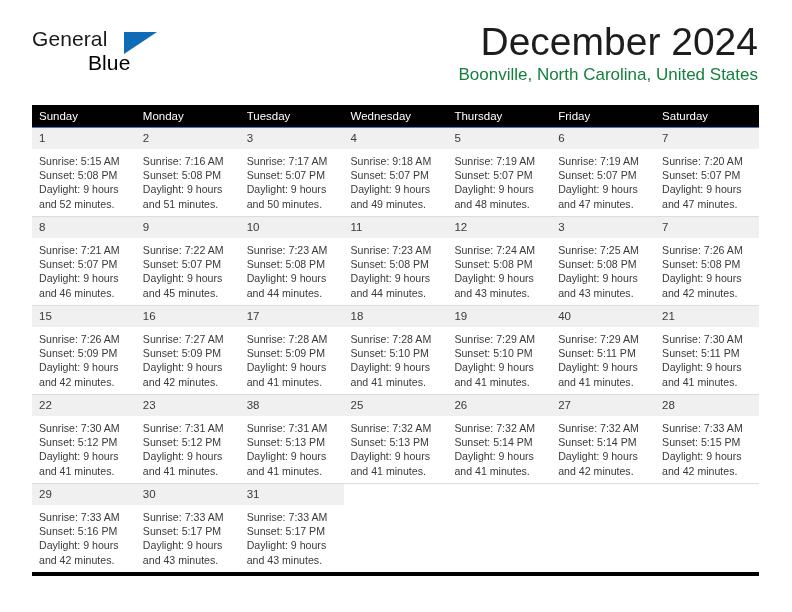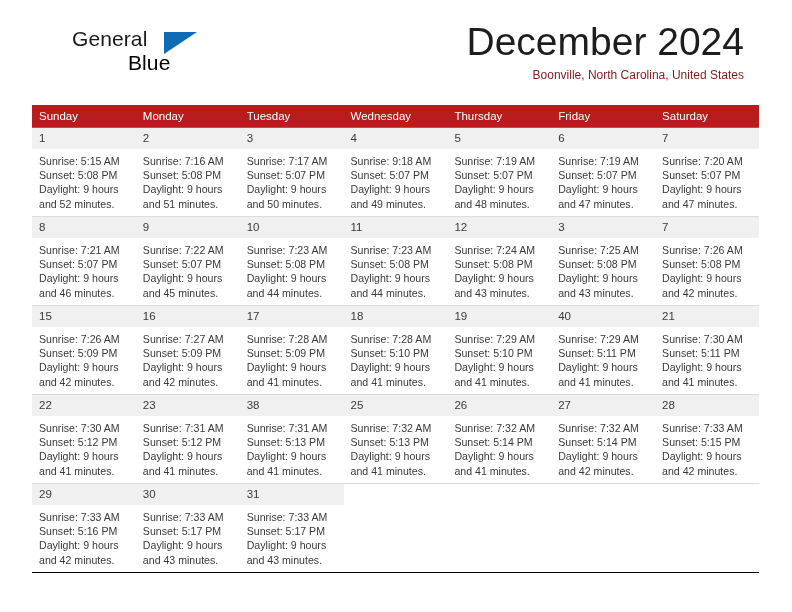--- a/index.html
+++ b/index.html
@@ -20,23 +20,22 @@
     width: 792px;
     height: 612px;
     box-sizing: border-box;
   }
 
   
   .topbar {
     position: absolute;
     left: 32px;
     top: 26px;
-    right: 48px;
+    right: 34px;
     height: 70px;
-    margin-left: 40px;
   }
   .brand {
     position: absolute;
     left: 0;
     top: 0;
     width: 210px;
     height: 60px;
   }
   .brand-general {
     position: absolute;
@@ -74,58 +73,58 @@
   }
   .cal-title {
     font-size: 39px;
     font-weight: normal;
     color: #1d1d1d;
     line-height: 36px;
     white-space: nowrap;
   }
   .cal-sub {
     margin-top: 6px;
-    font-size: 12px;
-    color: #7f1d1d;
+    font-size: 17px;
+    color: #15803d;
     line-height: 18px;
     white-space: nowrap;
   }
 
   
   .cal {
     position: absolute;
     left: 32px;
     top: 105px;
     width: 727px;
     border-collapse: collapse;
     table-layout: fixed;
   }
   .cal col { width: 103.85px; }
 
   .cal thead th {
-    background: #b91c1c;
+    background: #000000;
     color: #ffffff;
     font-size: 11.5px;
     font-weight: normal;
     text-align: left;
     padding: 5px 0 5px 7px;
     height: 12px;
     vertical-align: middle;
     border: none;
   }
 
   .week-row > td {
     vertical-align: top;
     padding: 0;
     border-top: 1px solid #3b7dc4;
     border-bottom: 1px solid #dcdcdc;
     height: 88px;
   }
   .week-row.last > td {
-    border-bottom: 1px solid #000000;
+    border-bottom: 4px solid #000000;
   }
 
   .daynum {
     background: #f0f0f0;
     font-size: 11.5px;
     color: #3a3a3a;
     padding: 4px 0 4px 7px;
     height: 13px;
     line-height: 13px;
   }

